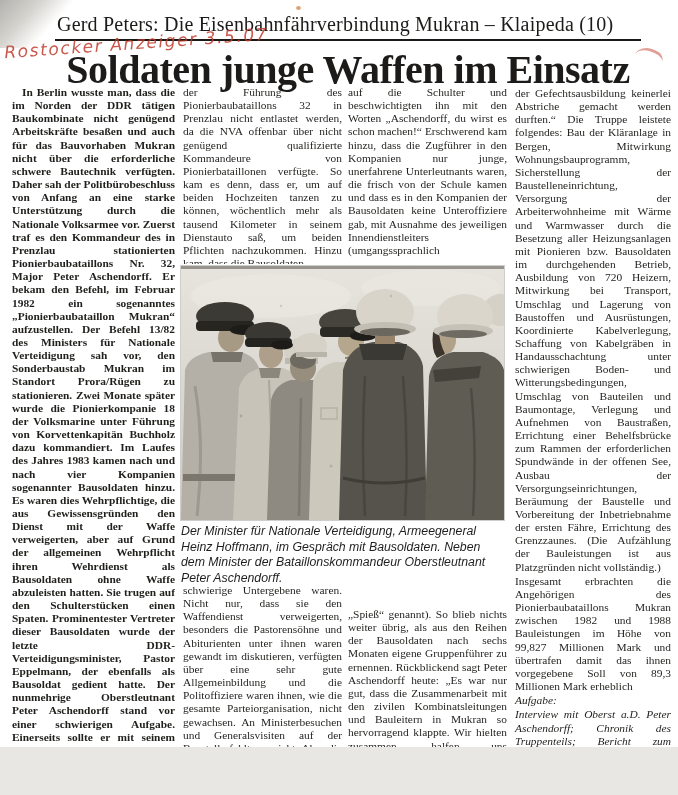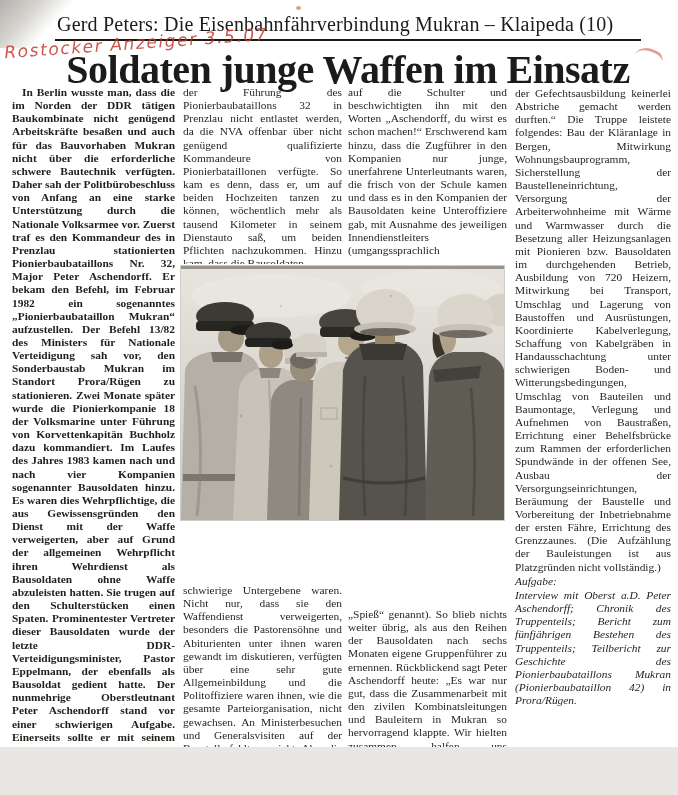--- a/index.html
+++ b/index.html
@@ -62,20 +62,21 @@
   <div class="kicker-rule"></div>
   <div class="annotation">Rostocker Anzeiger 3.5.07</div>
   <h1 class="headline">Soldaten junge Waffen im Einsatz</h1>
 
   <div class="col col1">In Berlin wusste man, dass die im Norden der DDR tätigen Baukombinate nicht genügend Arbeitskräfte besaßen und auch für das Bauvorhaben Mukran nicht über die erforderliche schwere Bautechnik verfügten. Daher sah der Politbürobeschluss von Anfang an eine starke Unterstützung durch die Nationale Volksarmee vor. Zuerst traf es den Kommandeur des in Prenzlau stationierten Pionierbaubataillons Nr. 32, Major Peter Aschendorff. Er bekam den Befehl, im Februar 1982 ein sogenanntes „Pionierbaubataillon Mukran“ aufzustellen. Der Befehl 13/82 des Ministers für Nationale Verteidigung sah vor, den Sonderbaustab Mukran im Standort Prora/Rügen zu stationieren. Zwei Monate später wurde die Pionierkompanie 18 der Volksmarine unter Führung von Korvettenkapitän Buchholz dazu kommandiert. Im Laufes des Jahres 1983 kamen nach und nach vier Kompanien sogenannter Bausoldaten hinzu. Es waren dies Wehrpflichtige, die aus Gewissensgründen den Dienst mit der Waffe verweigerten, aber auf Grund der allgemeinen Wehrpflicht ihren Wehrdienst als Bausoldaten ohne Waffe abzuleisten hatten. Sie trugen auf den Schulterstücken einen Spaten. Prominentester Vertreter dieser Bausoldaten wurde der letzte DDR-Verteidigungsminister, Pastor Eppelmann, der ebenfalls als Bausoldat gedient hatte. Der nunmehrige Oberstleutnant Peter Aschendorff stand vor einer schwierigen Aufgabe. Einerseits sollte er mit seinem neuen Pionierbaubataillon Mukran hohe Bauleistungen erbringen, die unbedingt termingetreu und in hoher Qualität zu erfolgen hatten, andererseits konnte er von</div>
   <div class="col col2top">der Führung des Pionierbaubataillons 32 in Prenzlau nicht entlastet werden, da die NVA offenbar über nicht genügend qualifizierte Kommandeure von Pionierbataillonen verfügte. So kam es denn, dass er, um auf beiden Hochzeiten tanzen zu können, wöchentlich mehr als tausend Kilometer in seinem Dienstauto saß, um beiden Pflichten nachzukommen. Hinzu kam, dass die Bausoldaten</div>
   <div class="col col3top">auf die Schulter und beschwichtigten ihn mit den Worten „Aschendorff, du wirst es schon machen!“ Erschwerend kam hinzu, dass die Zugführer in den Kompanien nur junge, unerfahrene Unterleutnants waren, die frisch von der Schule kamen und dass es in den Kompanien der Bausoldaten keine Unteroffiziere gab, mit Ausnahme des jeweiligen Innendienstleiters (umgangssprachlich</div>
 
   <div class="col col4">
     <p>der Gefechtsausbildung keinerlei Abstriche gemacht werden durften.“ Die Truppe leistete folgendes: Bau der Kläranlage in Bergen, Mitwirkung Wohnungsbauprogramm, Sicherstellung der Baustelleneinrichtung, Versorgung der Arbeiterwohnheime mit Wärme und Warmwasser durch die Besetzung aller Heizungsanlagen mit Pionieren bzw. Bausoldaten im durchgehenden Betrieb, Ausbildung von 720 Heizern, Mitwirkung bei Transport, Umschlag und Lagerung von Baustoffen und Ausrüstungen, Koordinierte Kabelverlegung, Schaffung von Kabelgräben in Handausschachtung unter schwierigen Boden- und Witterungsbedingungen, Umschlag von Bauteilen und Baumontage, Verlegung und Aufnehmen von Baustraßen, Errichtung einer Behelfsbrücke zum Rammen der erforderlichen Spundwände in der offenen See, Ausbau der Versorgungseinrichtungen, Beräumung der Baustelle und Vorbereitung der Inbetriebnahme der ersten Fähre, Errichtung des Grenzzaunes. (Die Aufzählung der Bauleistungen ist aus Platzgründen nicht vollständig.)</p>
+    <p>Insgesamt erbrachten die Angehörigen des Pionierbaubataillons Mukran zwischen 1982 und 1988 Bauleistungen im Höhe von 99,827 Millionen Mark und übertrafen damit das ihnen vorgegebene Soll von 89,3 Millionen Mark erheblich</p>
     <p class="sources-label">Aufgabe:</p>
     <p class="sources">Interview mit Oberst a.D. Peter Aschendorff; Chronik des Truppenteils; Bericht zum fünfjährigen Bestehen des Truppenteils; Teilbericht zur Geschichte des Pionierbaubataillons Mukran (Pionierbaubataillon 42) in Prora/Rügen.</p>
   </div>
 
   <figure class="photo">
     <svg viewBox="0 0 323 254" preserveAspectRatio="none" role="img">
       <defs>
         <linearGradient id="sky" x1="0" y1="0" x2="0" y2="1">
           <stop offset="0" stop-color="#e7e4dd"></stop>
           <stop offset="0.55" stop-color="#d9d6cf"></stop>
@@ -147,18 +148,19 @@
       <path d="M252,104 L300,100 L298,112 L254,116 Z" fill="#43413a"></path>
       <path d="M290,122 Q296,182 292,250" stroke="#4c4a43" stroke-width="2.5" fill="none"></path>
 
       <circle cx="60" cy="150" r="1.4" fill="#55524b" opacity="0.25"></circle>
       <circle cx="210" cy="30" r="1.2" fill="#55524b" opacity="0.2"></circle>
       <circle cx="150" cy="200" r="1.5" fill="#55524b" opacity="0.2"></circle>
       <circle cx="300" cy="150" r="1.3" fill="#55524b" opacity="0.25"></circle>
       <circle cx="100" cy="40" r="1.2" fill="#55524b" opacity="0.2"></circle>
       <circle cx="250" cy="230" r="1.4" fill="#55524b" opacity="0.2"></circle>
     </svg>
+    <figcaption class="caption">Der Minister für Nationale Verteidigung, Armeegeneral Heinz Hoffmann, im Gespräch mit Bausoldaten. Neben dem Minister der Bataillonskommandeur Oberstleutnant Peter Aschendorff.</figcaption>
   </figure>
 
   <div class="col col2bot">schwierige Untergebene waren. Nicht nur, dass sie den Waffendienst verweigerten, besonders die Pastorensöhne und Abiturienten unter ihnen waren gewandt im diskutieren, verfügten über eine sehr gute Allgemeinbildung und die Politoffiziere waren ihnen, wie die gesamte Parteiorganisation, nicht gewachsen. An Ministerbesuchen und Generalsvisiten auf der Baustelle fehlte es nicht. Aber die Spitzengenossen klopften dem Kommandeur lediglich</div>
   <div class="col col3bot">„Spieß“ genannt). So blieb nichts weiter übrig, als aus den Reihen der Bausoldaten nach sechs Monaten eigene Gruppenführer zu ernennen. Rückblickend sagt Peter Aschendorff heute: „Es war nur gut, dass die Zusammenarbeit mit den zivilen Kombinatsleitungen und Bauleitern in Mukran so hervorragend klappte. Wir hielten zusammen, halfen uns gegenseitig. Die Soldaten und Matrosen zeigten eine hervorragende Einsatzbereitschaft, wobei an</div>
 
 </div>
 
 </body></html>

